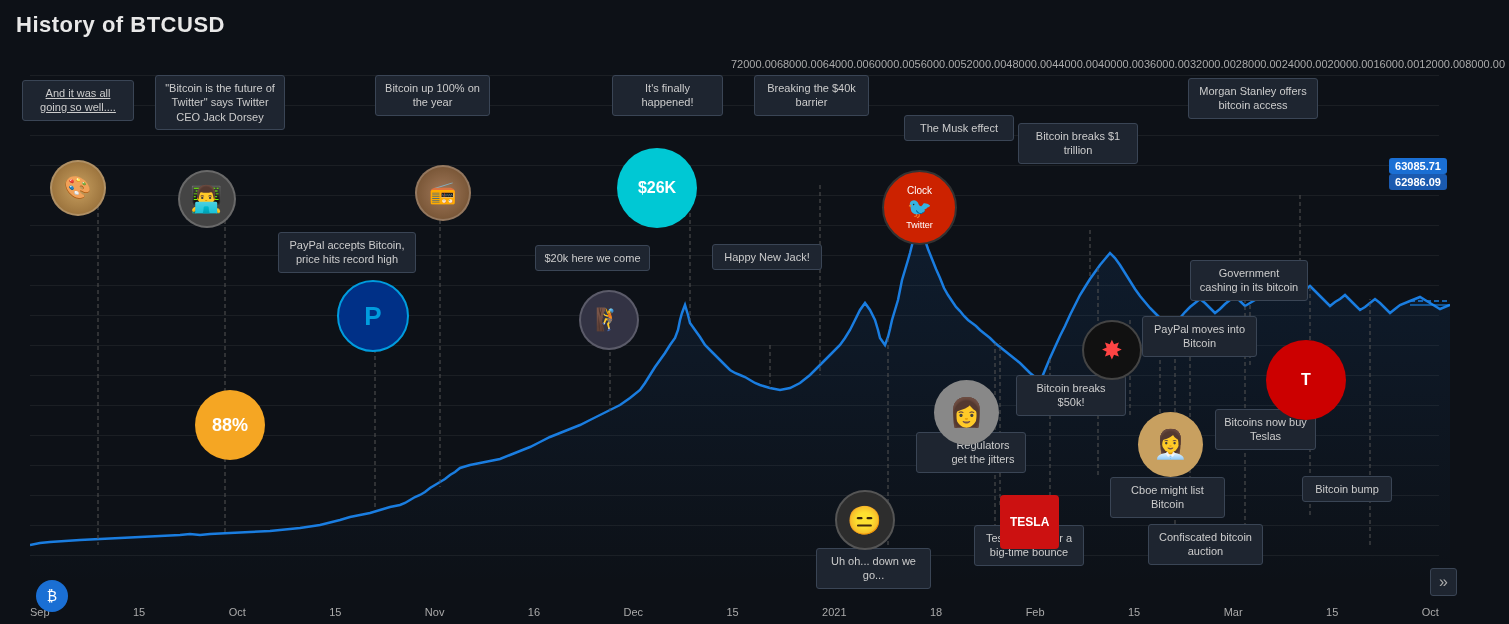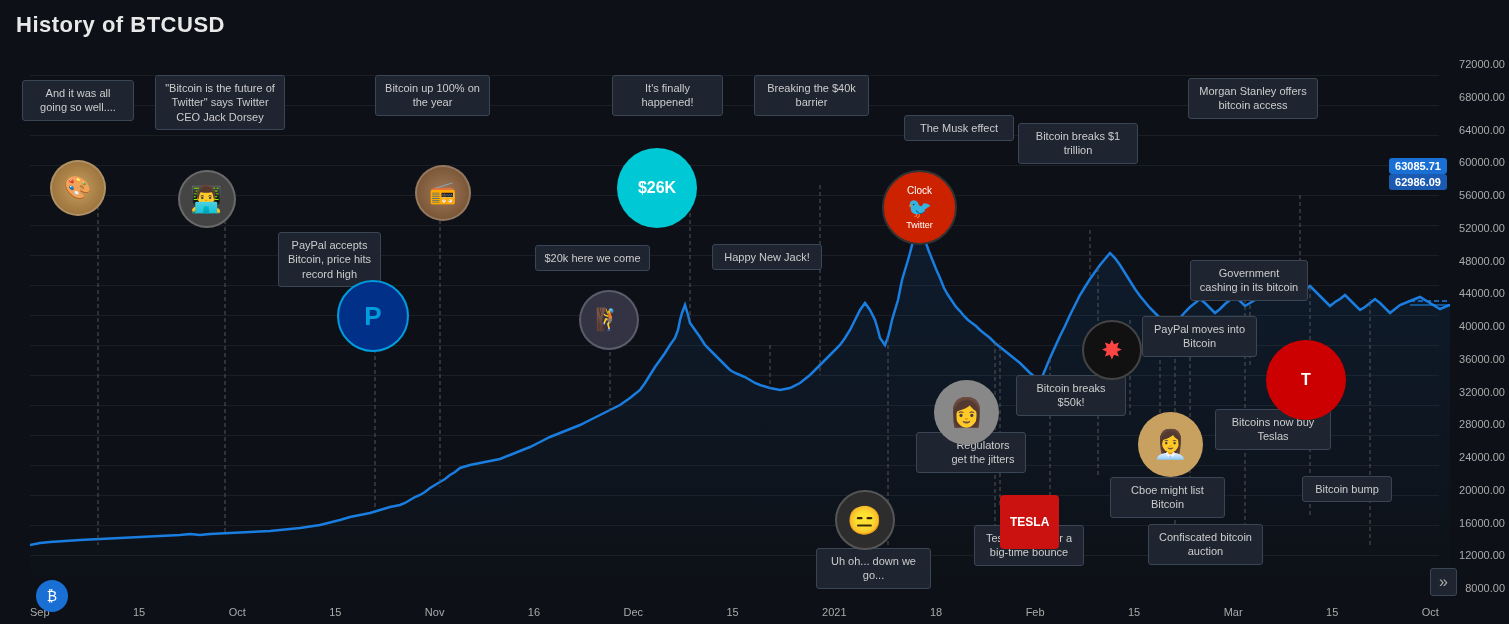--- a/index.html
+++ b/index.html
@@ -27,21 +27,20 @@
       color: #e8e8e8;
       letter-spacing: 0.5px;
     }
     
     .y-axis {
       position: absolute;
       right: 4px;
       top: 0;
       height: 100%;
       display: flex;
-      flex-direction: column;
       justify-content: space-between;
       padding: 58px 0 30px 0;
     }
     .y-label {
       font-size: 11px;
       color: #aaa;
       text-align: right;
     }
     
     .x-axis {
@@ -419,21 +418,21 @@
     <line x1="1100" y1="360" x2="1100" y2="265" stroke="#555" stroke-width="1" stroke-dasharray="4,3"></line>
 
     <line x1="970" y1="450" x2="970" y2="288" stroke="#555" stroke-width="1" stroke-dasharray="4,3"></line>
 
     <line x1="1160" y1="460" x2="1160" y2="270" stroke="#555" stroke-width="1" stroke-dasharray="4,3"></line>
 
     <line x1="1380" y1="246" x2="1420" y2="246" stroke="#1a7de0" stroke-width="1.5" stroke-dasharray="5,3"></line>
     <line x1="1380" y1="250" x2="1420" y2="250" stroke="#1a90ff" stroke-width="1"></line>
   </svg>
 
-  <div class="annotation" style="left:22px;top:80px;width:112px;">
+  <div class="annotation" style="left:22px;top:80px;width:112px;text-decoration:underline;">
     <span>And it was all going so well....</span>
   </div>
 
   <div class="annotation" style="left:155px;top:75px;width:130px;">
     <span>"Bitcoin is the future of Twitter" says Twitter CEO Jack Dorsey</span>
   </div>
 
   <div class="annotation" style="left:375px;top:75px;width:115px;">
     <span>Bitcoin up 100% on the year</span>
   </div>
@@ -451,21 +450,21 @@
   </div>
 
   <div class="annotation" style="left:1018px;top:123px;width:120px;">
     <span>Bitcoin breaks $1 trillion</span>
   </div>
 
   <div class="annotation" style="left:1188px;top:78px;width:130px;">
     <span>Morgan Stanley offers bitcoin access</span>
   </div>
 
-  <div class="annotation" style="left:278px;top:232px;width:103px;">
+  <div class="annotation" style="left:278px;top:232px;width:138px;">
     <span>PayPal accepts Bitcoin, price hits record high</span>
   </div>
 
   <div class="annotation" style="left:535px;top:245px;width:115px;">
     <span>$20k here we come</span>
   </div>
 
   <div class="annotation" style="left:712px;top:244px;width:110px;">
     <span>Happy New Jack!</span>
   </div>
@@ -483,21 +482,21 @@
   </div>
 
   <div class="annotation" style="left:916px;top:432px;width:110px;padding-left:32px;">
     <span>Regulators get the jitters</span>
   </div>
 
   <div class="annotation" style="left:1110px;top:477px;width:115px;">
     <span>Cboe might list Bitcoin</span>
   </div>
 
-  <div class="annotation" style="left:1215px;top:409px;width:116px;">
+  <div class="annotation" style="left:1215px;top:409px;width:101px;">
     <span>Bitcoins now buy Teslas</span>
   </div>
 
   <div class="annotation" style="left:816px;top:548px;width:115px;">
     <span>Uh oh... down we go...</span>
   </div>
 
   <div class="annotation" style="left:974px;top:525px;width:110px;">
     <span>Tesla taps in for a big-time bounce</span>
   </div>
@@ -511,20 +510,23 @@
   </div>
 
   <div class="event-icon" style="left:50px;top:160px;width:56px;height:56px;background:radial-gradient(circle, #c8a060, #8b6330);">
     <div style="width:100%;height:100%;display:flex;align-items:center;justify-content:center;font-size:22px;">🎨</div>
   </div>
 
   <div class="event-icon" style="left:178px;top:170px;width:58px;height:58px;background:#444;">
     <div style="width:100%;height:100%;display:flex;align-items:center;justify-content:center;font-size:26px;">👨‍💻</div>
   </div>
 
+  <div class="circle-88" style="left:195px;top:390px;">
+    <span>88%</span>
+  </div>
 
   <div class="paypal-circle" style="left:337px;top:280px;">
     <span style="font-size:26px;color:#009cde;font-weight:900;">P</span>
   </div>
 
   <div class="event-icon" style="left:415px;top:165px;width:56px;height:56px;background:radial-gradient(circle, #a0785a, #6b4a2a);">
     <div style="width:100%;height:100%;display:flex;align-items:center;justify-content:center;font-size:22px;">📻</div>
   </div>
 
   <div class="event-icon" style="left:579px;top:290px;width:60px;height:60px;background:#334;">

